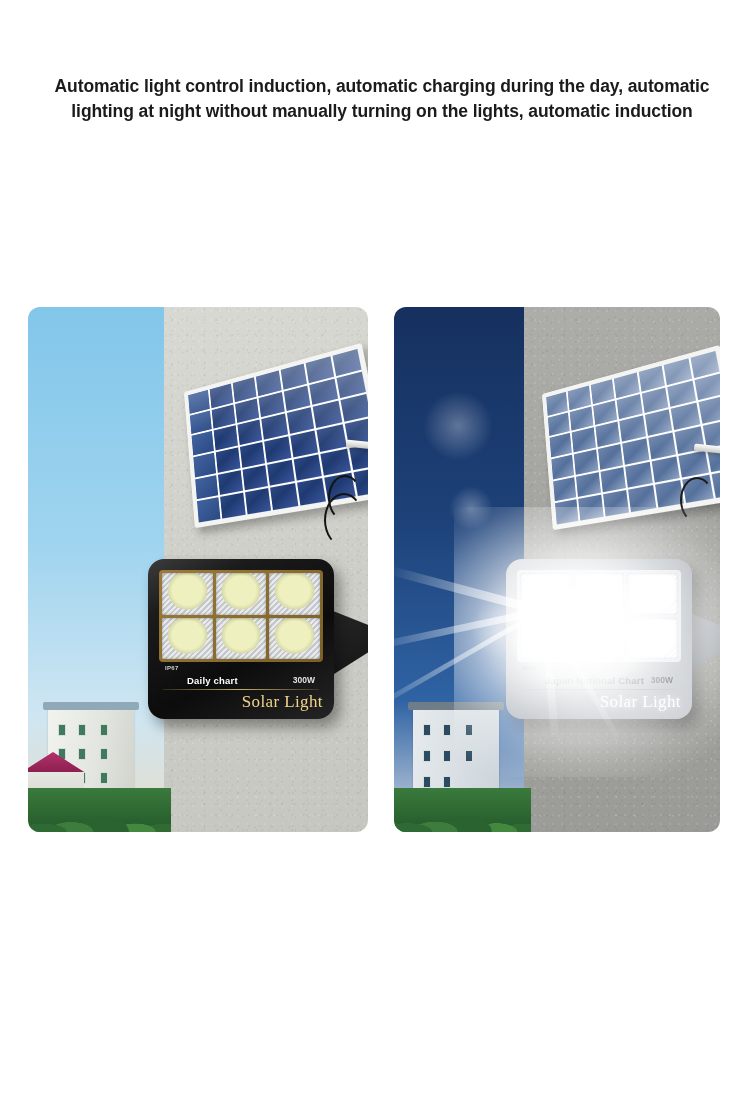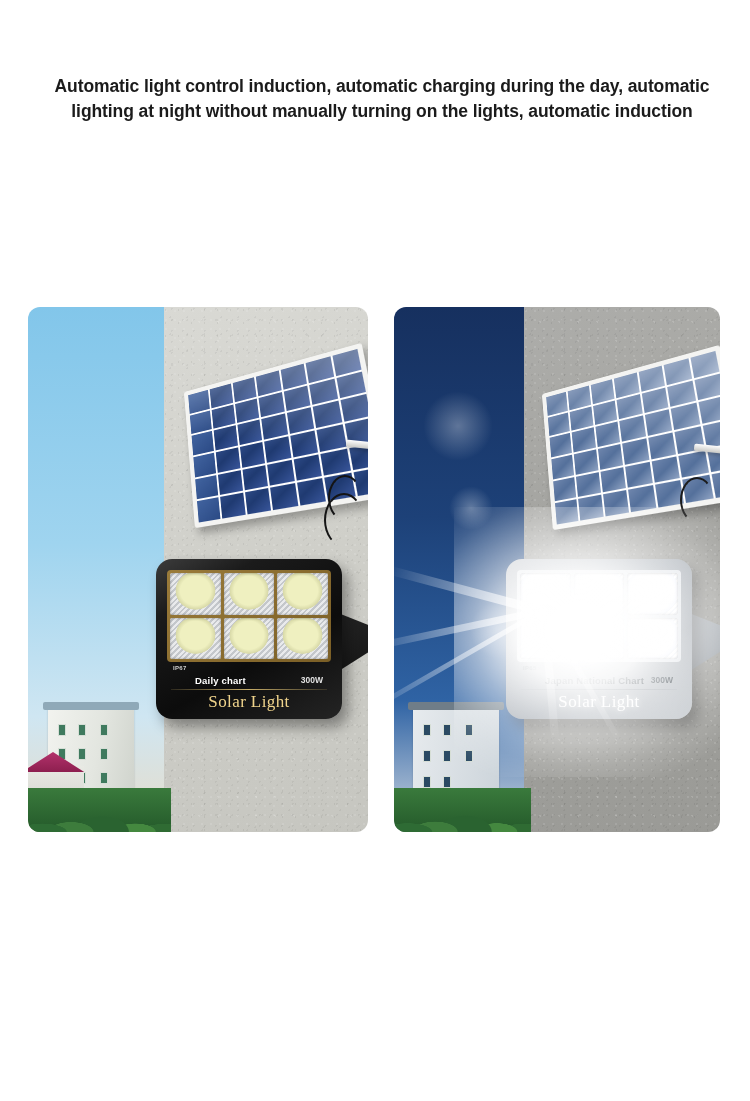--- a/index.html
+++ b/index.html
@@ -165,21 +165,21 @@
 
   
   .lamp {
     position:absolute;
     width:186px; height:160px;
     border-radius:16px;
     background:linear-gradient(150deg,#3c3c3c 0%,#1b1b1b 22%,#0c0c0c 60%,#242424 100%);
     box-shadow:6px 8px 14px rgba(0,0,0,.38);
     padding:11px 11px 0 11px;
   }
-  .left  .lamp { left:128px; top:252px; }
+  .left  .lamp { left:120px; top:252px; }
   .right .lamp { left:112px; top:252px;
     background:linear-gradient(150deg,#c9cdd2 0%,#aeb4bb 30%,#9aa1a9 65%,#c2c7cc 100%);
   }
   .led-grid {
     width:100%; height:92px;
     display:grid;
     grid-template-columns:repeat(3,1fr);
     grid-template-rows:repeat(2,1fr);
     gap:3px;
     padding:3px;
@@ -196,21 +196,21 @@
   .right .led {
     background:
       radial-gradient(ellipse at 50% 42%, #ffffff 0 58%, #f6f8ff 70%, transparent 72%),
       repeating-linear-gradient(135deg,#ffffff 0 2px,#f0f3f8 2px 4px);
   }
   .lamp-labels { position:relative; height:56px; color:#e8c778; }
   .lbl-ip   { position:absolute; left:6px;  top:3px;  font-size:6px;  font-weight:bold; color:#cfcfcf; letter-spacing:.3px; }
   .lbl-mid  { position:absolute; left:28px; top:13px; font-size:9.5px; font-weight:bold; color:#ffffff; letter-spacing:.2px; white-space:nowrap; }
   .lbl-w    { position:absolute; right:8px; top:13px; font-size:8.5px; font-weight:bold; color:#e2e2e2; }
   .lbl-rule { position:absolute; left:4px; right:4px; top:27px; height:1px; background:linear-gradient(90deg,rgba(220,190,110,.15),rgba(230,200,120,.85),rgba(220,190,110,.15)); }
-  .lbl-brand{ position:absolute; left:0; right:0; top:30px; text-align:center; font-size:17px; font-family:"Liberation Serif", serif; color:#f0d48c; letter-spacing:.4px; }
+  .lbl-brand{ position:absolute; left:0; right:0; top:30px; text-align:right; font-size:17px; font-family:"Liberation Serif", serif; color:#f0d48c; letter-spacing:.4px; }
   .right .lbl-ip   { color:#5f6b73; }
   .right .lbl-mid  { color:#1d2830; }
   .right .lbl-w    { color:#2a343c; }
   .right .lbl-rule { background:linear-gradient(90deg,rgba(90,100,110,.1),rgba(70,80,90,.6),rgba(90,100,110,.1)); }
   .right .lbl-brand{ color:#ffffff; text-shadow:0 0 6px rgba(255,255,255,.9); }
 
   
   .bracket {
     position:absolute; width:56px; height:74px;
     background:linear-gradient(135deg,#2a2a2a,#121212);

